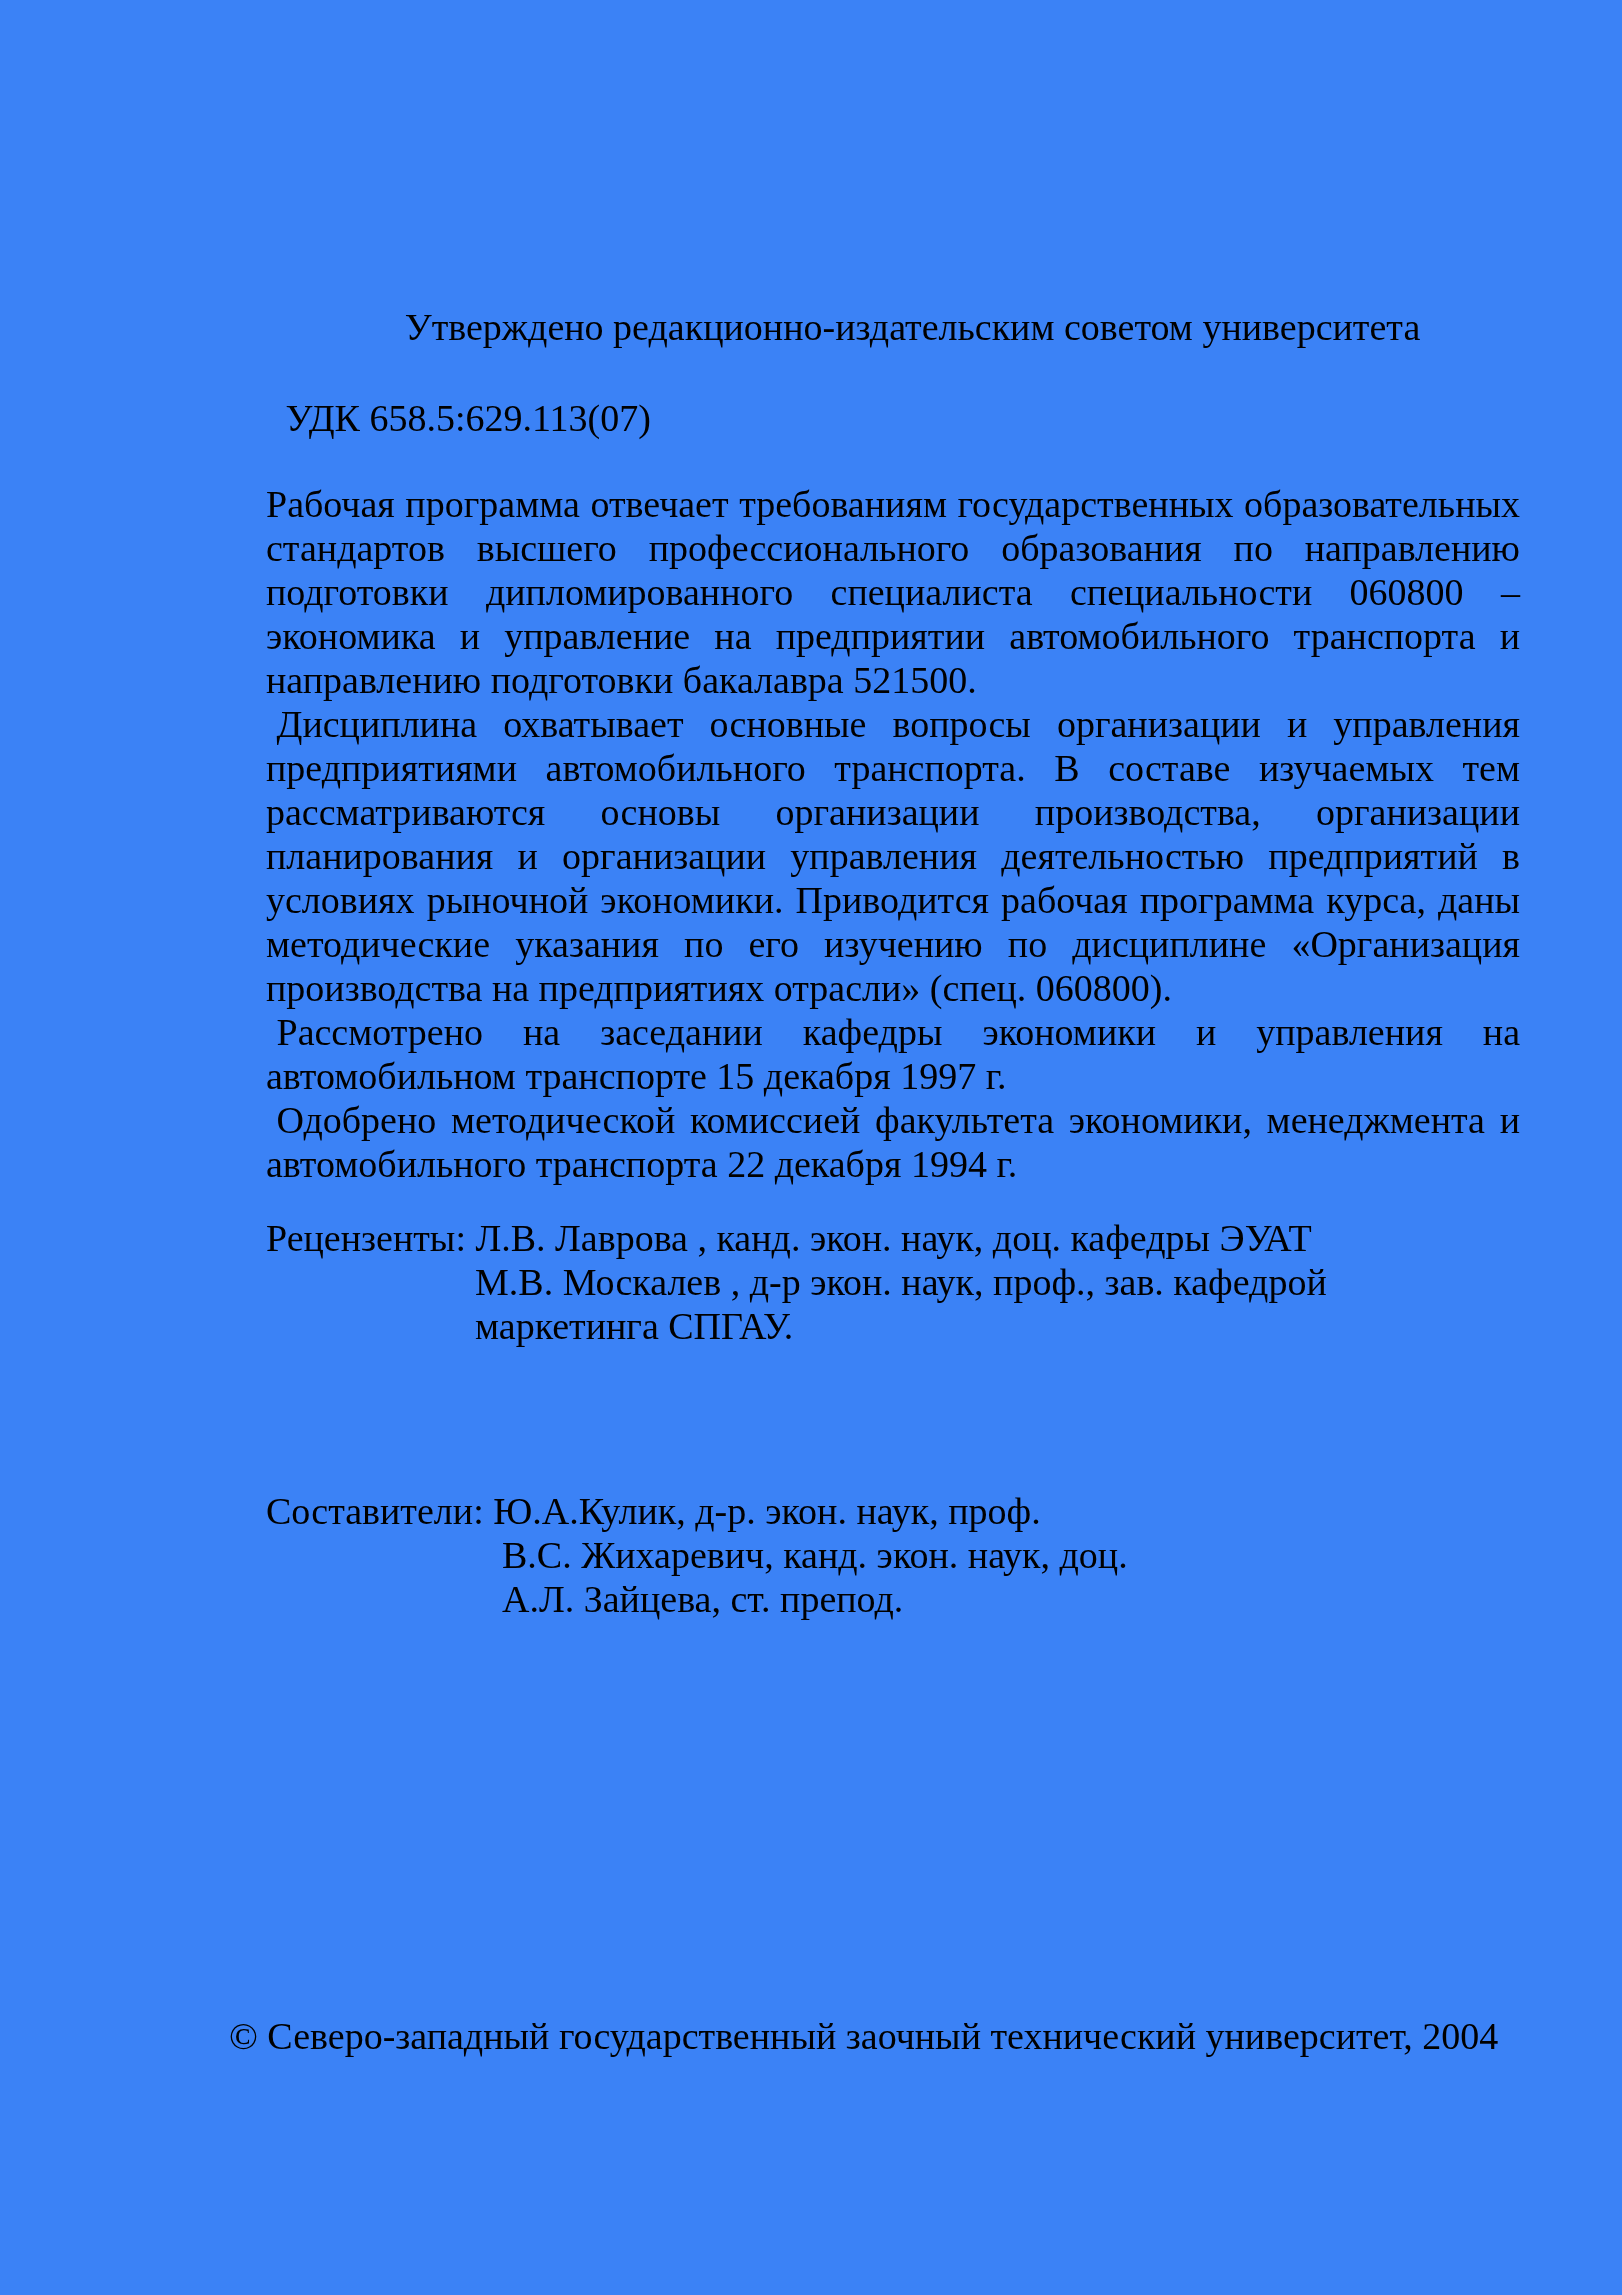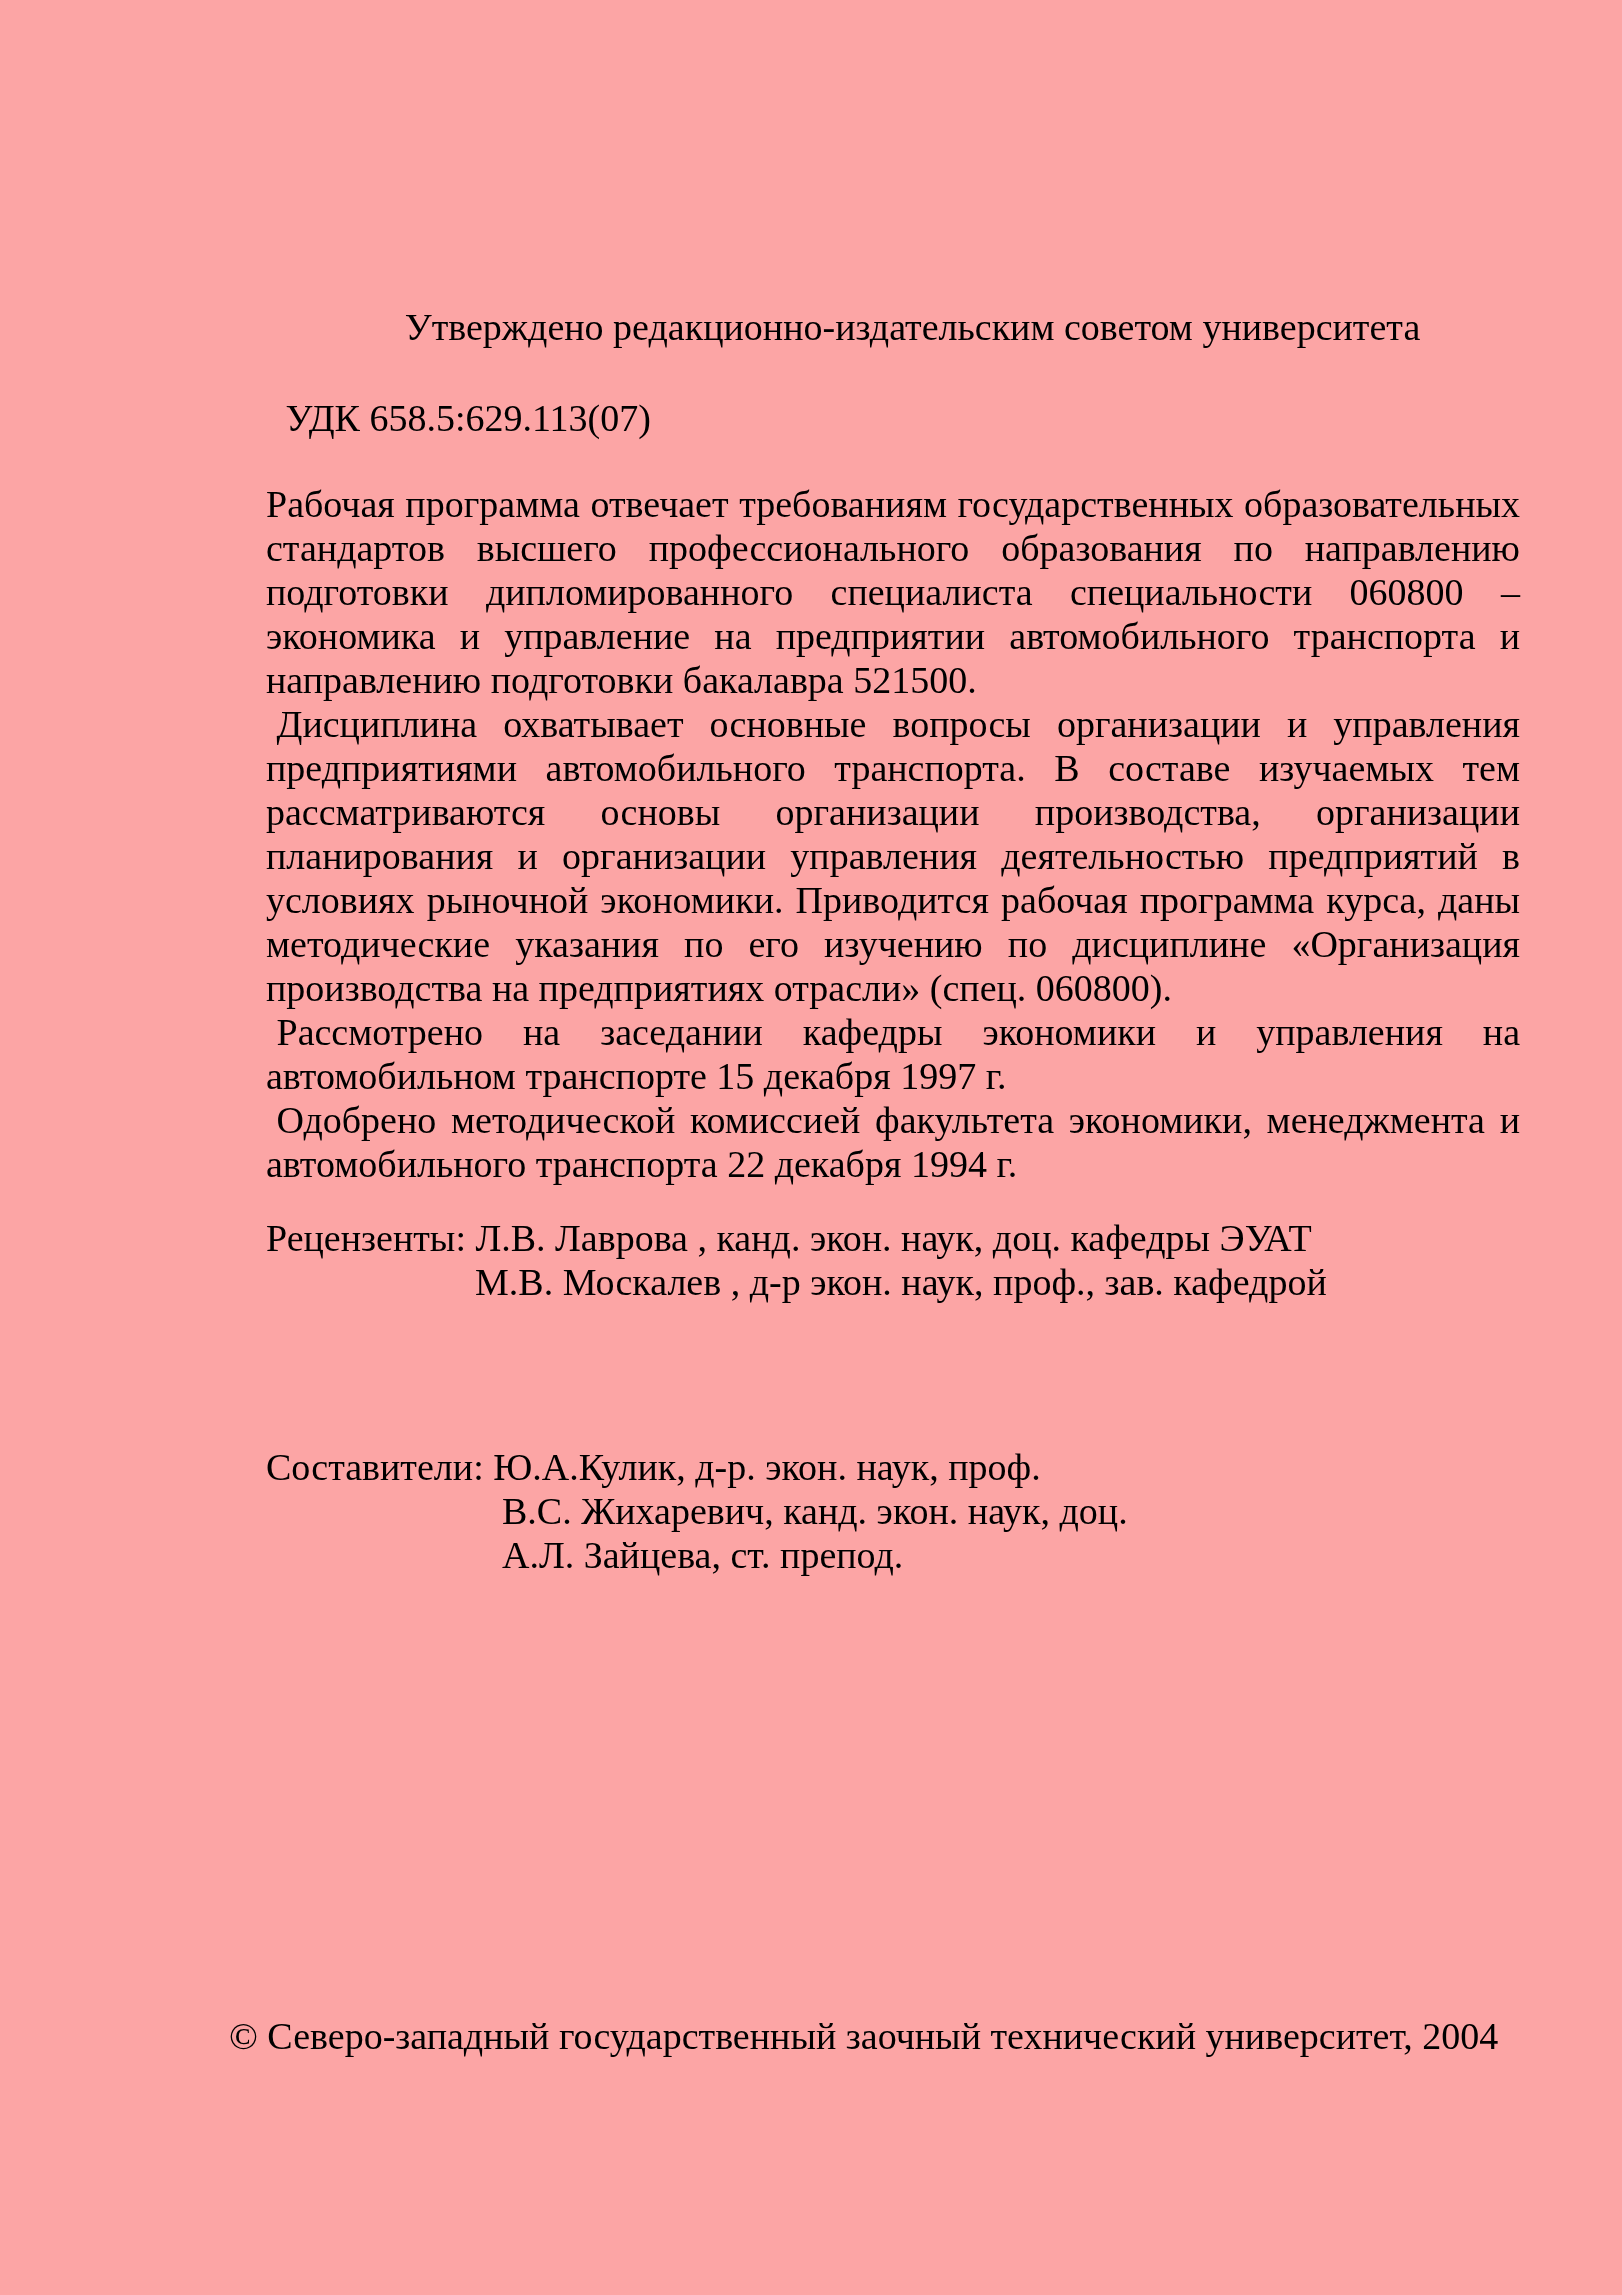--- a/index.html
+++ b/index.html
@@ -4,21 +4,21 @@
 <style>
   html, body {
     margin: 0;
     padding: 0;
     background: #ffffff;
   }
   .page {
     position: relative;
     width: 1622px;
     height: 2295px;
-    background: #fca5a5;
+    background: #3b82f6;
     color: #000000;
     font-family: "Liberation Serif", "DejaVu Serif", serif;
     font-size: 38px;
     line-height: 44px;
     overflow: hidden;
   }
   .content {
     position: absolute;
     left: 266px;
     width: 1254px;
@@ -78,20 +78,21 @@
 
     <p class="body-para indent-small">Дисциплина охватывает основные вопросы организации и управления предприятиями автомобильного транспорта. В составе изучаемых тем рассматриваются основы организации производства, организации планирования и организации управления деятельностью предприятий в условиях рыночной экономики. Приводится рабочая программа курса, даны методические указания по его изучению по дисциплине «Организация производства на предприятиях отрасли» (спец. 060800).</p>
 
     <p class="body-para indent-small">Рассмотрено на заседании кафедры экономики и управления на автомобильном транспорте 15 декабря 1997 г.</p>
 
     <p class="body-para indent-small">Одобрено методической комиссией факультета экономики, менеджмента и автомобильного транспорта 22 декабря 1994 г.</p>
 
     <div class="reviewers">
       <p><span>Рецензенты:</span> <span>Л.В. Лаврова , канд. экон. наук, доц. кафедры ЭУАТ</span></p>
       <p class="hang-cont-reviewers">М.В. Москалев , д-р экон. наук, проф., зав. кафедрой</p>
+      <p class="hang-cont-reviewers">маркетинга СПГАУ.</p>
     </div>
 
     <div class="compilers">
       <p><span>Составители:</span> <span>Ю.А.Кулик, д-р. экон. наук, проф.</span></p>
       <p class="hang-cont-compilers">В.С. Жихаревич, канд. экон. наук, доц.</p>
       <p class="hang-cont-compilers">А.Л. Зайцева, ст. препод.</p>
     </div>
 
   </div>
 

